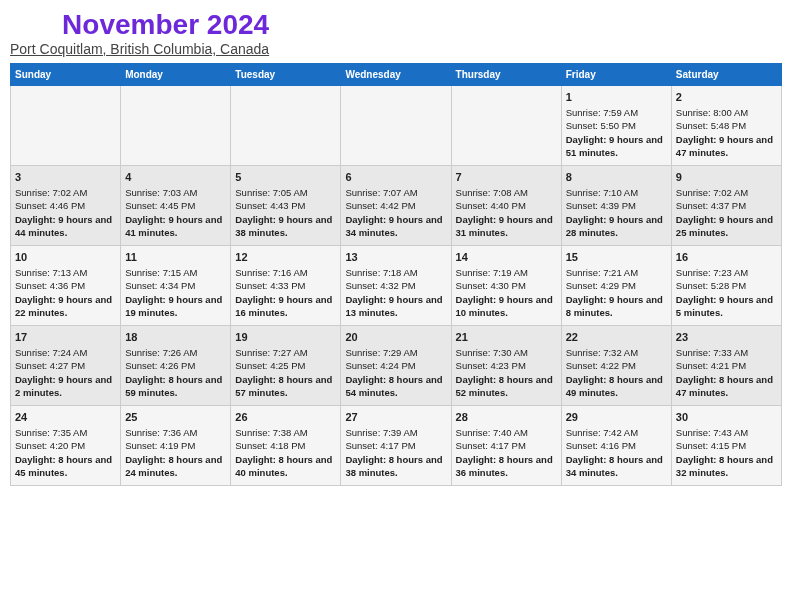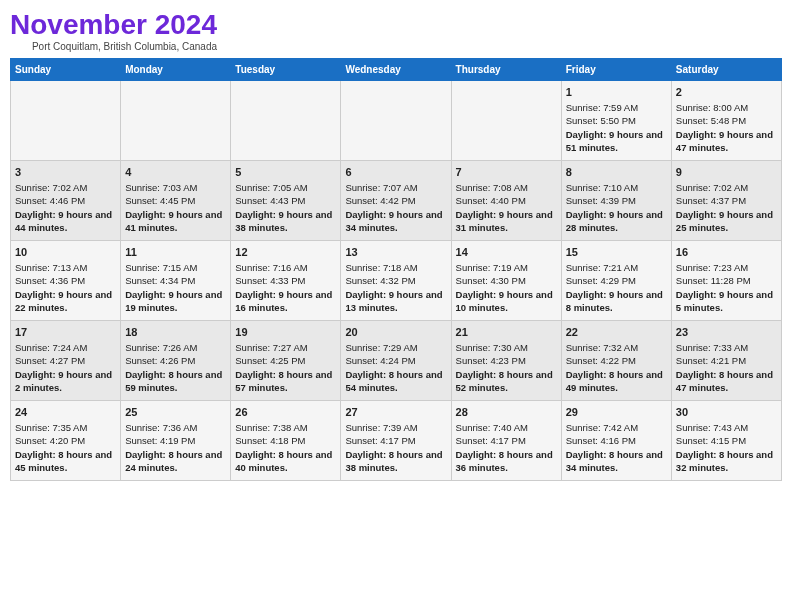--- a/index.html
+++ b/index.html
@@ -34,22 +34,23 @@
       height: 24px;
     }
     .title-block { text-align: right; }
     .month-title {
       font-size: 28px;
       font-weight: bold;
       color: #6d28d9;
       line-height: 1.1;
     }
     .subtitle {
-      font-size: 10px;
+      font-size: 14px;
       color: #444;
+      text-decoration: underline;
     }
     table {
       width: 100%;
       border-collapse: collapse;
       table-layout: fixed;
     }
     thead th {
       background: #1a6fc4;
       color: #fff;
       font-size: 10px;
@@ -122,21 +123,21 @@
         <td><span class="day-num">8</span><span>Sunrise: 7:10 AM</span><br><span>Sunset: 4:39 PM</span><br><span class="daylight-label">Daylight: 9 hours and 28 minutes.</span></td>
         <td><span class="day-num">9</span><span>Sunrise: 7:02 AM</span><br><span>Sunset: 4:37 PM</span><br><span class="daylight-label">Daylight: 9 hours and 25 minutes.</span></td>
       </tr>
       <tr>
         <td><span class="day-num">10</span><span>Sunrise: 7:13 AM</span><br><span>Sunset: 4:36 PM</span><br><span class="daylight-label">Daylight: 9 hours and 22 minutes.</span></td>
         <td><span class="day-num">11</span><span>Sunrise: 7:15 AM</span><br><span>Sunset: 4:34 PM</span><br><span class="daylight-label">Daylight: 9 hours and 19 minutes.</span></td>
         <td><span class="day-num">12</span><span>Sunrise: 7:16 AM</span><br><span>Sunset: 4:33 PM</span><br><span class="daylight-label">Daylight: 9 hours and 16 minutes.</span></td>
         <td><span class="day-num">13</span><span>Sunrise: 7:18 AM</span><br><span>Sunset: 4:32 PM</span><br><span class="daylight-label">Daylight: 9 hours and 13 minutes.</span></td>
         <td><span class="day-num">14</span><span>Sunrise: 7:19 AM</span><br><span>Sunset: 4:30 PM</span><br><span class="daylight-label">Daylight: 9 hours and 10 minutes.</span></td>
         <td><span class="day-num">15</span><span>Sunrise: 7:21 AM</span><br><span>Sunset: 4:29 PM</span><br><span class="daylight-label">Daylight: 9 hours and 8 minutes.</span></td>
-        <td><span class="day-num">16</span><span>Sunrise: 7:23 AM</span><br><span>Sunset: 11:28 PM</span><br><span class="daylight-label">Daylight: 9 hours and 5 minutes.</span></td>
+        <td><span class="day-num">16</span><span>Sunrise: 7:23 AM</span><br><span>Sunset: 5:28 PM</span><br><span class="daylight-label">Daylight: 9 hours and 5 minutes.</span></td>
       </tr>
       <tr>
         <td><span class="day-num">17</span><span>Sunrise: 7:24 AM</span><br><span>Sunset: 4:27 PM</span><br><span class="daylight-label">Daylight: 9 hours and 2 minutes.</span></td>
         <td><span class="day-num">18</span><span>Sunrise: 7:26 AM</span><br><span>Sunset: 4:26 PM</span><br><span class="daylight-label">Daylight: 8 hours and 59 minutes.</span></td>
         <td><span class="day-num">19</span><span>Sunrise: 7:27 AM</span><br><span>Sunset: 4:25 PM</span><br><span class="daylight-label">Daylight: 8 hours and 57 minutes.</span></td>
         <td><span class="day-num">20</span><span>Sunrise: 7:29 AM</span><br><span>Sunset: 4:24 PM</span><br><span class="daylight-label">Daylight: 8 hours and 54 minutes.</span></td>
         <td><span class="day-num">21</span><span>Sunrise: 7:30 AM</span><br><span>Sunset: 4:23 PM</span><br><span class="daylight-label">Daylight: 8 hours and 52 minutes.</span></td>
         <td><span class="day-num">22</span><span>Sunrise: 7:32 AM</span><br><span>Sunset: 4:22 PM</span><br><span class="daylight-label">Daylight: 8 hours and 49 minutes.</span></td>
         <td><span class="day-num">23</span><span>Sunrise: 7:33 AM</span><br><span>Sunset: 4:21 PM</span><br><span class="daylight-label">Daylight: 8 hours and 47 minutes.</span></td>
       </tr>

